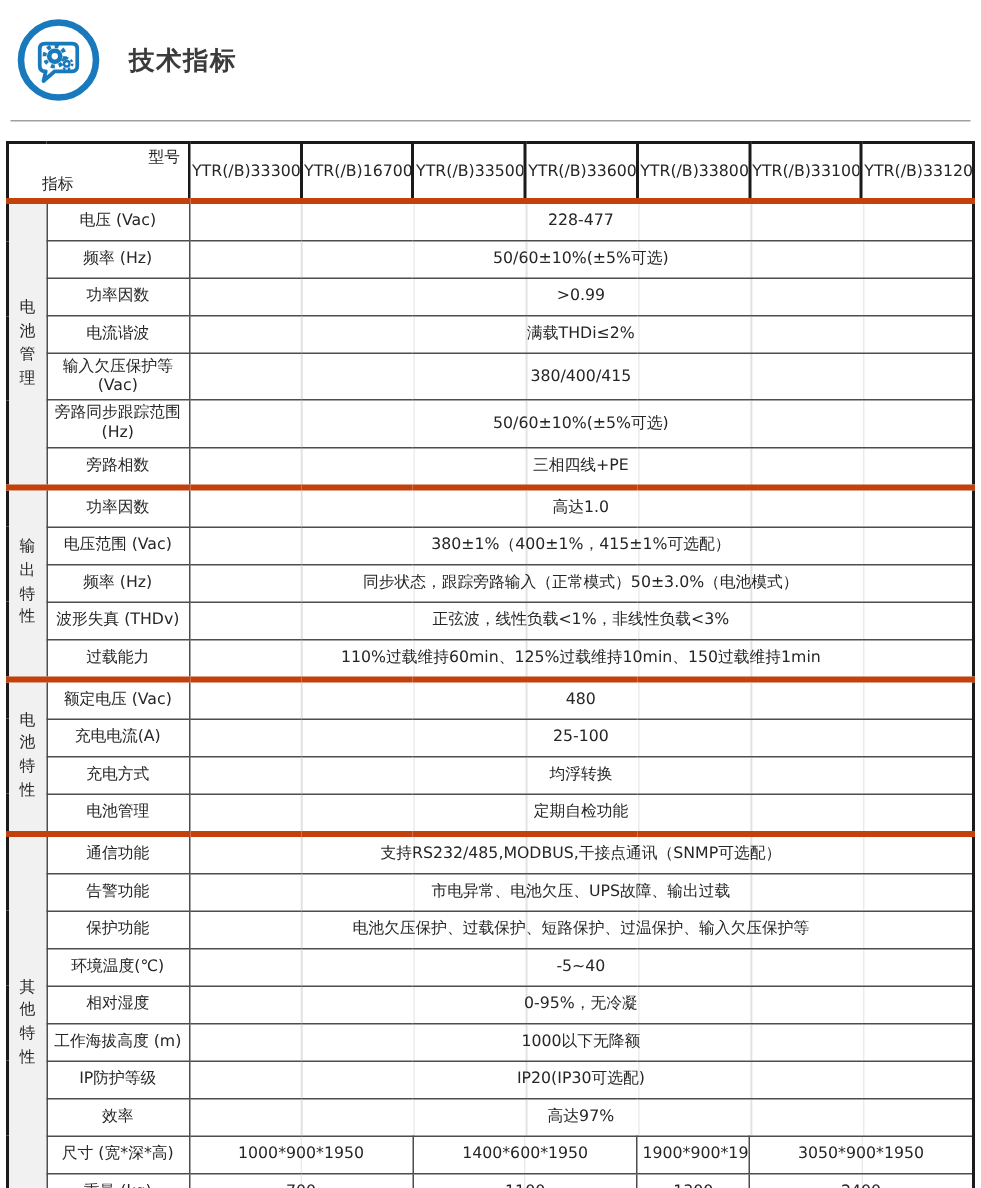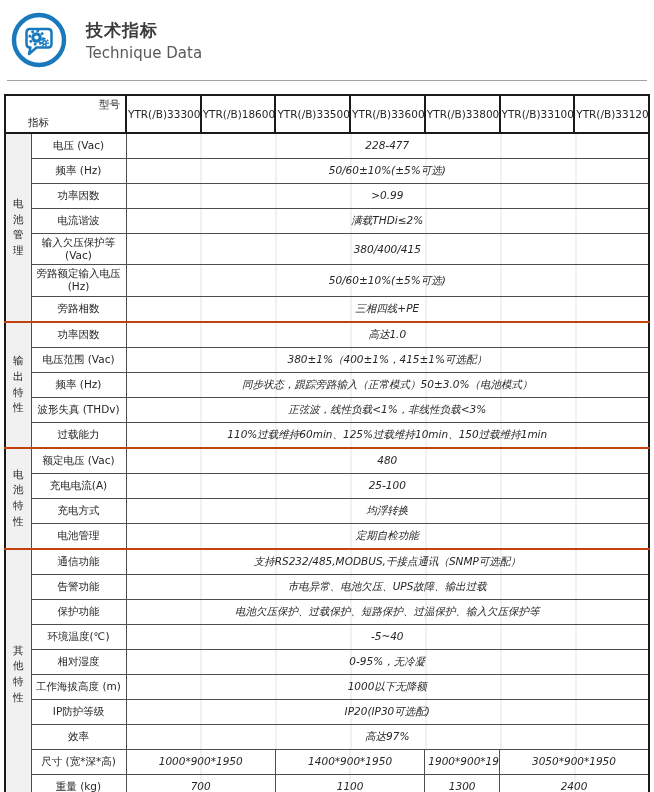--- a/index.html
+++ b/index.html
@@ -30,45 +30,44 @@
   th.diag{
     position:relative;background:#f1f1f1;
     background-image:linear-gradient(to bottom right,transparent 49.6%,#3a3a3a 49.6%,#3a3a3a 50.5%,transparent 50.5%);
   }
   .corner-model{position:absolute;top:2px;right:5px;font-size:10.5px;}
   .corner-index{position:absolute;bottom:2px;left:22px;font-size:10.5px;}
   th.section-cell{
     background:#f1f1f1;word-break:break-all;line-height:1.5;padding:2px 7px;font-size:10.5px;
   }
   td.param-cell{background:#ffffff;height:20px;line-height:1.25;padding:2px 2px;}
-  td.value-cell{background:#ffffff;height:20px;line-height:1.25;font-style:italic;}
+  td.value-cell{background:#ffffff;height:20px;line-height:1.25;}
   td.merged{
     background-image:repeating-linear-gradient(90deg,transparent 0,transparent 74px,#e2e2e2 74px,#e2e2e2 75px);
   }
-  tr.sec-start th,tr.sec-start td{border-top:2px solid #c2410c;}
+  tr.sec-start th,tr.sec-start td{border-top:4px solid #c2410c;}
 </style>
 </head>
 <body>
 
 <div class="page-header">
   <div class="icon-wrap">
     <svg width="58" height="58" viewBox="0 0 58 58" aria-hidden="true">
       <circle cx="29" cy="29" r="25" fill="none" stroke="#1879bd" stroke-width="4.4"></circle>
       <path d="M20 18 H38 Q41.5 18 41.5 21.5 V33 Q41.5 36.5 38 36.5 H26.5 L19 43 L20.5 36.5 H20 Q16.5 36.5 16.5 33 V21.5 Q16.5 18 20 18 Z" fill="none" stroke="#1879bd" stroke-width="2.5" stroke-linejoin="round"></path>
       <circle cx="26.5" cy="26.5" r="5.2" fill="#1879bd"></circle>
       <circle cx="26.5" cy="26.5" r="2.1" fill="#ffffff"></circle>
       <circle cx="26.5" cy="26.5" r="6.8" fill="none" stroke="#1879bd" stroke-width="2.6" stroke-dasharray="2.6 2.7"></circle>
       <circle cx="34.5" cy="31.5" r="2.6" fill="#1879bd"></circle>
       <circle cx="34.5" cy="31.5" r="1.0" fill="#ffffff"></circle>
       <circle cx="34.5" cy="31.5" r="3.7" fill="none" stroke="#1879bd" stroke-width="1.6" stroke-dasharray="1.6 1.7"></circle>
     </svg>
   </div>
   <div class="titles">
     <div class="zh">技术指标</div>
-    <div class="en">Technique Data</div>
   </div>
 </div>
 <hr class="header-rule">
 
 <table class="spec">
   <colgroup>
     <col style="width:26px">
       <col style="width:95px">
     <col>
       <col>
@@ -78,21 +77,21 @@
       <col>
       <col>
   </colgroup>
   <thead>
     <tr id="model-row">
       <th class="diag" colspan="2">
         <span class="corner-model">型号</span>
         <span class="corner-index">指标</span>
       </th>
     <th>YTR(/B)33300</th>
-        <th>YTR(/B)18600</th>
+        <th>YTR(/B)16700</th>
         <th>YTR(/B)33500</th>
         <th>YTR(/B)33600</th>
         <th>YTR(/B)33800</th>
         <th>YTR(/B)331000</th>
         <th>YTR(/B)331200</th>
       </tr>
   </thead>
   <tbody id="spec-body">
       <tr class="sec-start">
         <th class="section-cell" rowspan="7">电池管理</th>
@@ -109,21 +108,21 @@
       </tr>
       <tr>
         <td class="param-cell">电流谐波</td>
         <td class="value-cell merged" colspan="7">满载THDi≤2%</td>
       </tr>
       <tr>
         <td class="param-cell">输入欠压保护等 (Vac)</td>
         <td class="value-cell merged" colspan="7">380/400/415</td>
       </tr>
       <tr>
-        <td class="param-cell">旁路额定输入电压 (Hz)</td>
+        <td class="param-cell">旁路同步跟踪范围 (Hz)</td>
         <td class="value-cell merged" colspan="7">50/60±10%(±5%可选)</td>
       </tr>
       <tr>
         <td class="param-cell">旁路相数</td>
         <td class="value-cell merged" colspan="7">三相四线+PE</td>
       </tr>
       <tr class="sec-start">
         <th class="section-cell" rowspan="5">输出特性</th>
         <td class="param-cell">功率因数</td>
         <td class="value-cell merged" colspan="7">高达1.0</td>
@@ -190,21 +189,21 @@
         <td class="param-cell">IP防护等级</td>
         <td class="value-cell merged" colspan="7">IP20(IP30可选配)</td>
       </tr>
       <tr>
         <td class="param-cell">效率</td>
         <td class="value-cell merged" colspan="7">高达97%</td>
       </tr>
       <tr>
         <td class="param-cell">尺寸 (宽*深*高)</td>
         <td class="value-cell merged" colspan="2">1000*900*1950</td>
-        <td class="value-cell merged" colspan="2">1400*900*1950</td>
+        <td class="value-cell merged" colspan="2">1400*600*1950</td>
         <td class="value-cell" colspan="1">1900*900*1950</td>
         <td class="value-cell merged" colspan="2">3050*900*1950</td>
       </tr>
       <tr>
         <td class="param-cell">重量 (kg)</td>
         <td class="value-cell merged" colspan="2">700</td>
         <td class="value-cell merged" colspan="2">1100</td>
         <td class="value-cell" colspan="1">1300</td>
         <td class="value-cell merged" colspan="2">2400</td>
       </tr>

